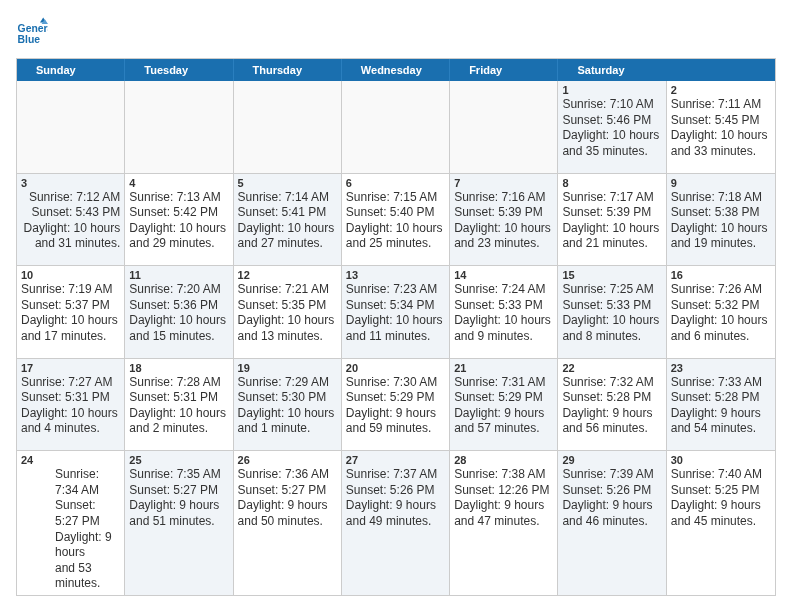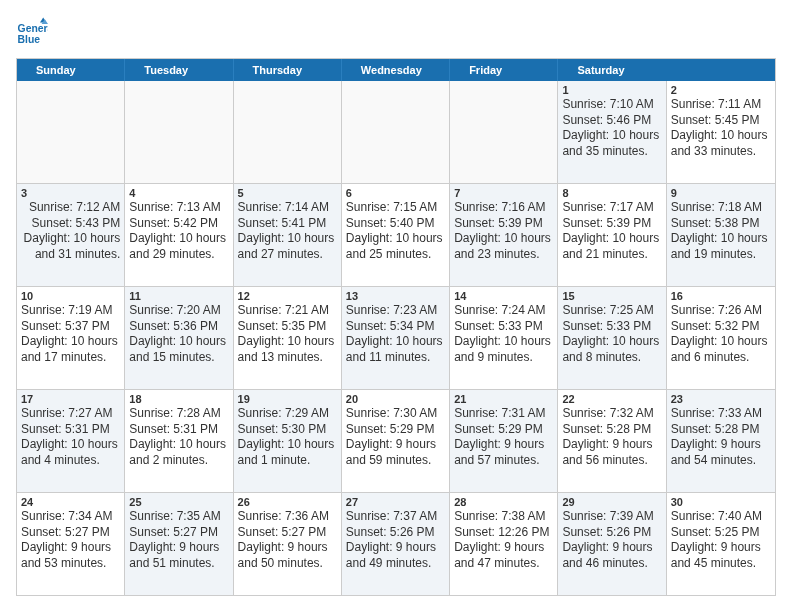--- a/index.html
+++ b/index.html
@@ -304,21 +304,21 @@
             <span class="day-num">23</span>
             <div class="day-detail" style="white-space: pre-line;">Sunrise: 7:33 AM
 Sunset: 5:28 PM
 Daylight: 9 hours
 and 54 minutes.</div>
           </div>
         </div>
         <div class="cal-row">
           <div class="cal-cell">
             <span class="day-num">24</span>
-            <div class="day-detail" style="white-space: pre-line;">Sunrise: 7:34 AM
+            <div class="day-detail" style="white-space: pre-line; margin-left: 34px;">Sunrise: 7:34 AM
 Sunset: 5:27 PM
 Daylight: 9 hours
 and 53 minutes.</div>
           </div>
           <div class="cal-cell shaded">
             <span class="day-num">25</span>
             <div class="day-detail" style="white-space: pre-line;">Sunrise: 7:35 AM
 Sunset: 5:27 PM
 Daylight: 9 hours
 and 51 minutes.</div>

